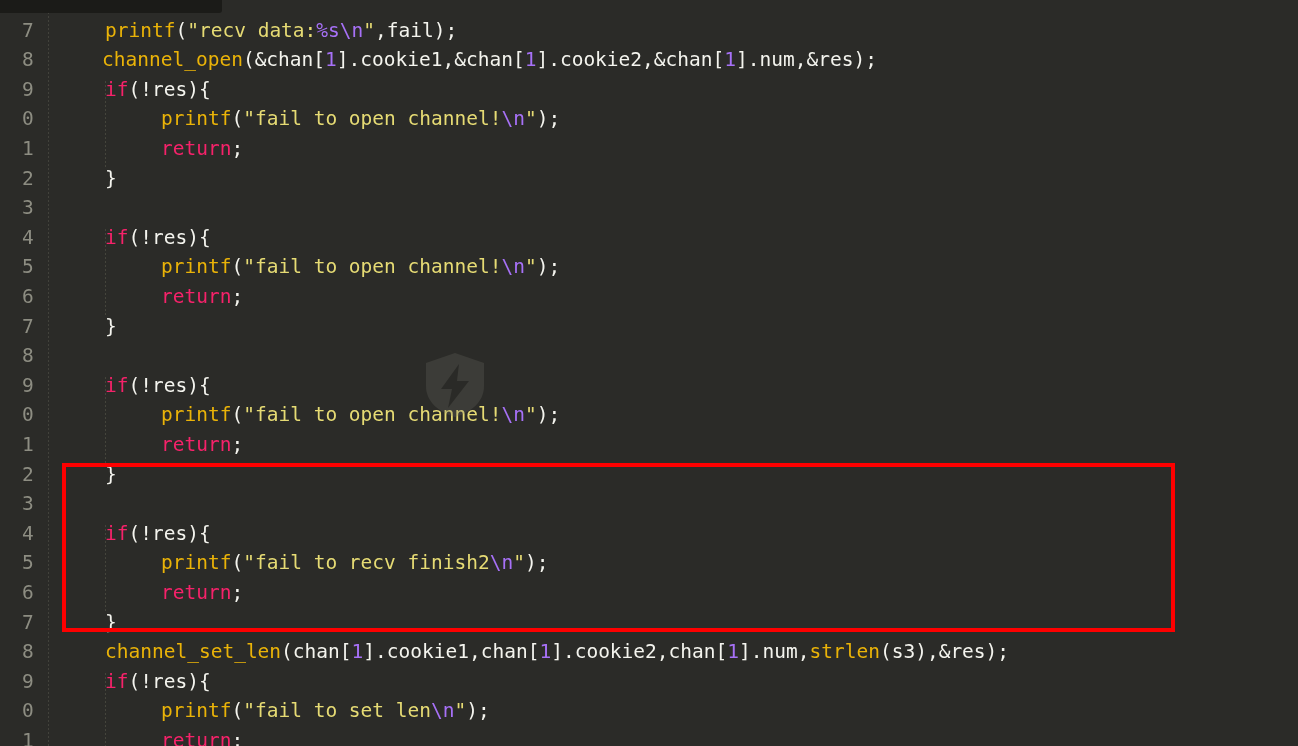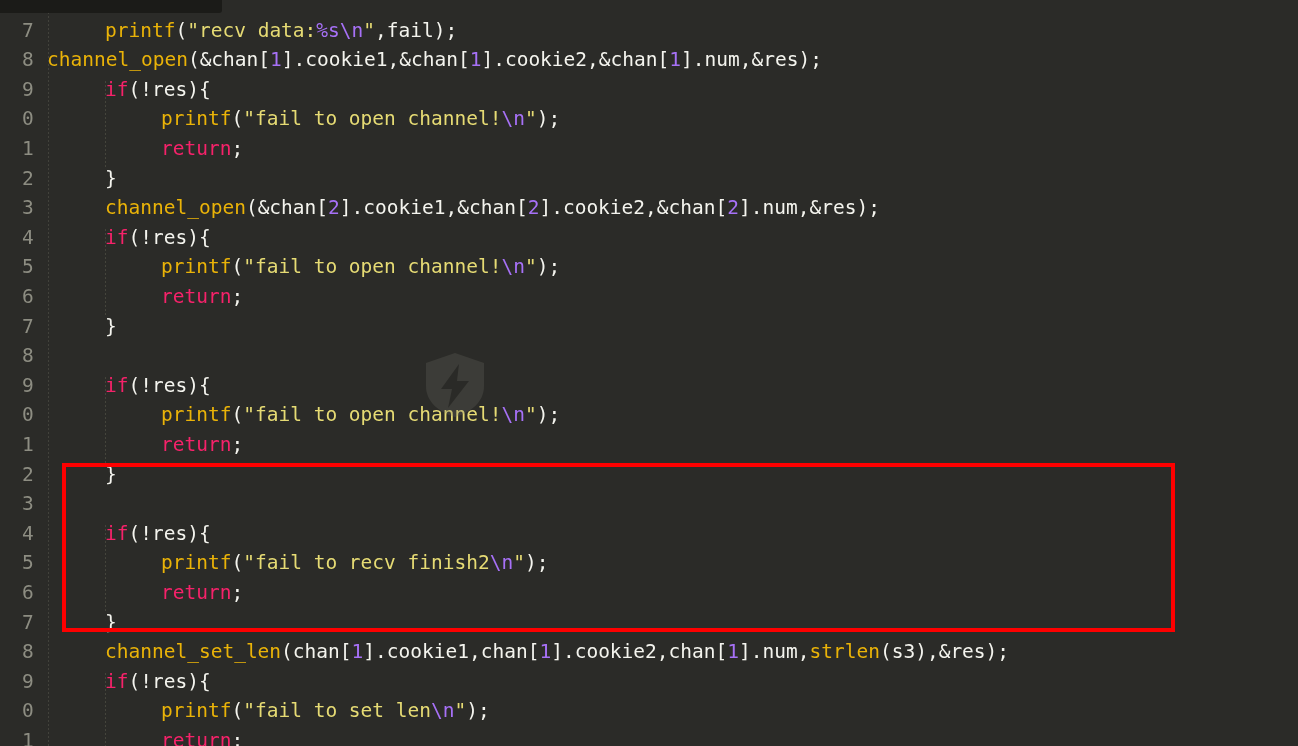--- a/index.html
+++ b/index.html
@@ -156,26 +156,25 @@
     z-index: 7;
   }
 </style>
 </head>
 <body>
 
 <div id="screen">
 
   <div id="code">
       <div class="cline" style="top: 15.5px;"><span class="txt" style="padding-left: 105px;"><span class="fn">printf</span><span class="pn">(</span><span class="str">"recv data:</span><span class="esc">%s</span><span class="esc">\n</span><span class="str">"</span><span class="pn">,fail);</span></span></div>
-      <div class="cline" style="top: 45.1px;"><span class="txt" style="padding-left: 47px;"><span class="fn">channel_open</span><span class="pn">(&amp;chan[</span><span class="num">1</span><span class="pn">].cookie1,&amp;chan[</span><span class="num">1</span><span class="pn">].cookie2,&amp;chan[</span><span class="num">1</span><span class="pn">].num,&amp;res);</span></span></div>
+      <div class="cline" style="top: 45.1px;"><span class="txt" style="padding-left: 102px;"><span class="fn">channel_open</span><span class="pn">(&amp;chan[</span><span class="num">1</span><span class="pn">].cookie1,&amp;chan[</span><span class="num">1</span><span class="pn">].cookie2,&amp;chan[</span><span class="num">1</span><span class="pn">].num,&amp;res);</span></span></div>
       <div class="cline" style="top: 74.7px;"><span class="txt" style="padding-left: 105px;"><span class="kw">if</span><span class="pn">(!res){</span></span></div>
       <div class="cline" style="top: 104.3px;"><span class="txt" style="padding-left: 161px;"><span class="fn">printf</span><span class="pn">(</span><span class="str">"fail to open channel!</span><span class="esc">\n</span><span class="str">"</span><span class="pn">);</span></span></div>
       <div class="cline" style="top: 133.9px;"><span class="txt" style="padding-left: 161px;"><span class="kw">return</span><span class="pn">;</span></span></div>
       <div class="cline" style="top: 163.5px;"><span class="txt" style="padding-left: 105px;"><span class="pn">}</span></span></div>
-      <div class="cline" style="top: 193.1px;"><span class="txt" style="padding-left: 105px;"><span class="fn">channel_open</span><span class="pn">(&amp;chan[</span><span class="num">2</span><span class="pn">].cookie1,&amp;chan[</span><span class="num">2</span><span class="pn">].cookie2,&amp;chan[</span><span class="num">2</span><span class="pn">].num,&amp;res);</span></span></div>
       <div class="cline" style="top: 222.7px;"><span class="txt" style="padding-left: 105px;"><span class="kw">if</span><span class="pn">(!res){</span></span></div>
       <div class="cline" style="top: 252.3px;"><span class="txt" style="padding-left: 161px;"><span class="fn">printf</span><span class="pn">(</span><span class="str">"fail to open channel!</span><span class="esc">\n</span><span class="str">"</span><span class="pn">);</span></span></div>
       <div class="cline" style="top: 281.9px;"><span class="txt" style="padding-left: 161px;"><span class="kw">return</span><span class="pn">;</span></span></div>
       <div class="cline" style="top: 311.5px;"><span class="txt" style="padding-left: 105px;"><span class="pn">}</span></span></div>
       <div class="cline" style="top: 370.7px;"><span class="txt" style="padding-left: 105px;"><span class="kw">if</span><span class="pn">(!res){</span></span></div>
       <div class="cline" style="top: 400.3px;"><span class="txt" style="padding-left: 161px;"><span class="fn">printf</span><span class="pn">(</span><span class="str">"fail to open channel!</span><span class="esc">\n</span><span class="str">"</span><span class="pn">);</span></span></div>
       <div class="cline" style="top: 429.9px;"><span class="txt" style="padding-left: 161px;"><span class="kw">return</span><span class="pn">;</span></span></div>
       <div class="cline" style="top: 459.5px;"><span class="txt" style="padding-left: 105px;"><span class="pn">}</span></span></div>
       <div class="cline" style="top: 518.7px;"><span class="txt" style="padding-left: 105px;"><span class="kw">if</span><span class="pn">(!res){</span></span></div>
       <div class="cline" style="top: 548.3px;"><span class="txt" style="padding-left: 161px;"><span class="fn">printf</span><span class="pn">(</span><span class="str">"fail to recv finish2</span><span class="esc">\n</span><span class="str">"</span><span class="pn">);</span></span></div>

